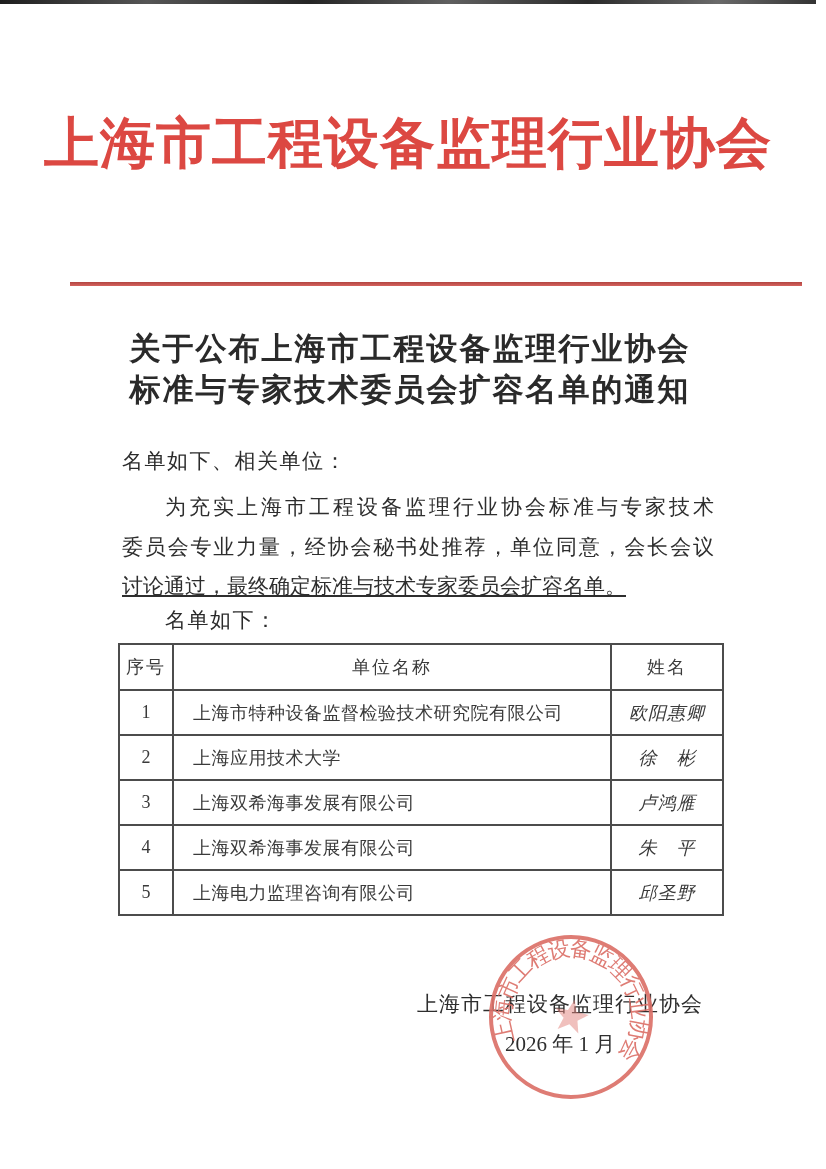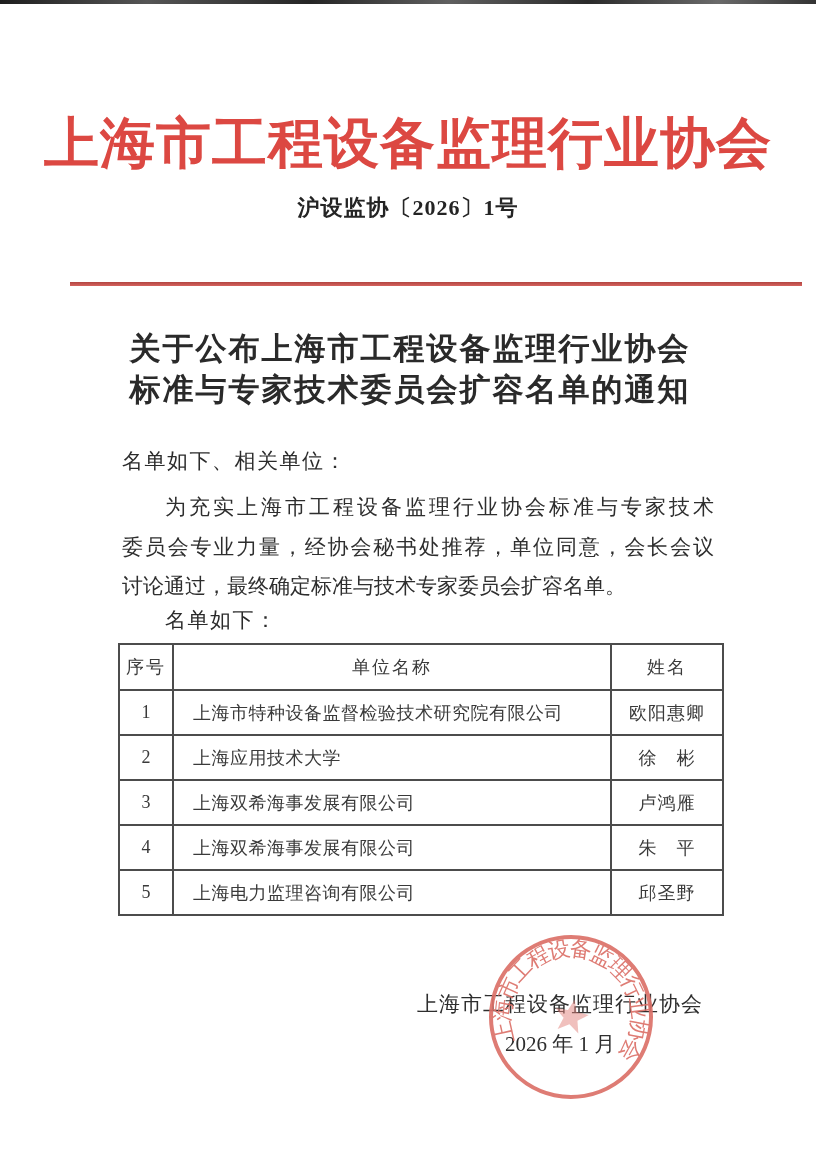--- a/index.html
+++ b/index.html
@@ -42,40 +42,40 @@
   .salutation {
     position:absolute; top:448px; left:122px; font-size:21px;
     line-height:26px; letter-spacing:1.5px;
   }
   .body-para {
     position:absolute; top:488px; left:122px; width:592px;
     font-size:21px; line-height:39.5px; color:#2e2e2e;
   }
   .para-line { text-align:justify; text-align-last:justify; }
   .para-line.first { text-indent:43px; }
-  .para-line.last { text-align:right; text-align-last:left; }
+  .para-line.last { text-align:right; text-align-last:left;text-decoration:underline; }
   .list-intro {
     position:absolute; top:607px; left:165px; font-size:21px;
     line-height:26px; letter-spacing:1.5px;
   }
 
   table.roster {
     position:absolute; top:643px; left:118px; width:604px;
     border-collapse:collapse; table-layout:fixed; font-size:18px;
     color:#3a3a3a;
   }
   .roster th, .roster td {
     border:2px solid #4c4c4c; font-weight:normal; padding:0;
     overflow:hidden; white-space:nowrap;
   }
   .roster th { height:44px; letter-spacing:2px; }
   .roster td { height:43px; }
   .roster .c-no   { text-align:center; }
   .roster .c-unit { text-align:left; padding-left:19px; letter-spacing:0.5px; }
-  .roster .c-name { text-align:center; letter-spacing:1px; }
+  .roster .c-name { text-align:center; letter-spacing:1px;font-style:italic; }
 
   .signature {
     position:absolute; top:991px; left:417px; font-size:21px;
     line-height:27px; letter-spacing:1px; color:#2e2e2e;
   }
   .doc-date {
     position:absolute; top:1031px; left:490px; width:140px;
     text-align:center; font-size:21px; line-height:27px; color:#2e2e2e;
   }
 
@@ -87,21 +87,20 @@
 </head>
 <body>
 
 <div class="page">
 
   <div class="scan-edge-top"></div>
   <div class="scan-edge-right"></div>
 
   <h1 class="org-title">上海市工程设备监理行业协会</h1>
 
-  <div class="doc-number">沪设监协〔2026〕1号</div>
 
   <div class="red-divider"></div>
 
   <h2 class="notice-title"><span>关于公布上海市工程设备监理行业协会</span><br><span>标准与专家技术委员会扩容名单的通知</span></h2>
 
   <div class="salutation">名单如下、相关单位：</div>
 
   <div class="body-para">
     <div class="para-line first">为充实上海市工程设备监理行业协会标准与专家技术</div>
     <div class="para-line">委员会专业力量，经协会秘书处推荐，单位同意，会长会议</div>

